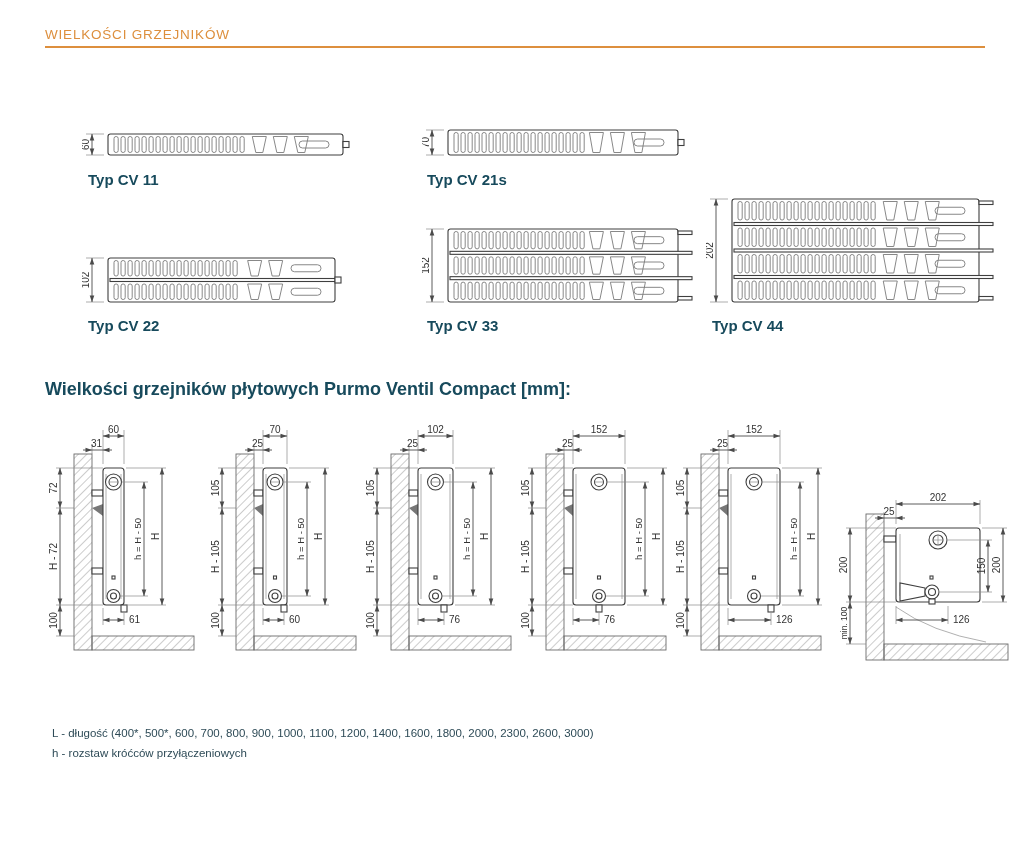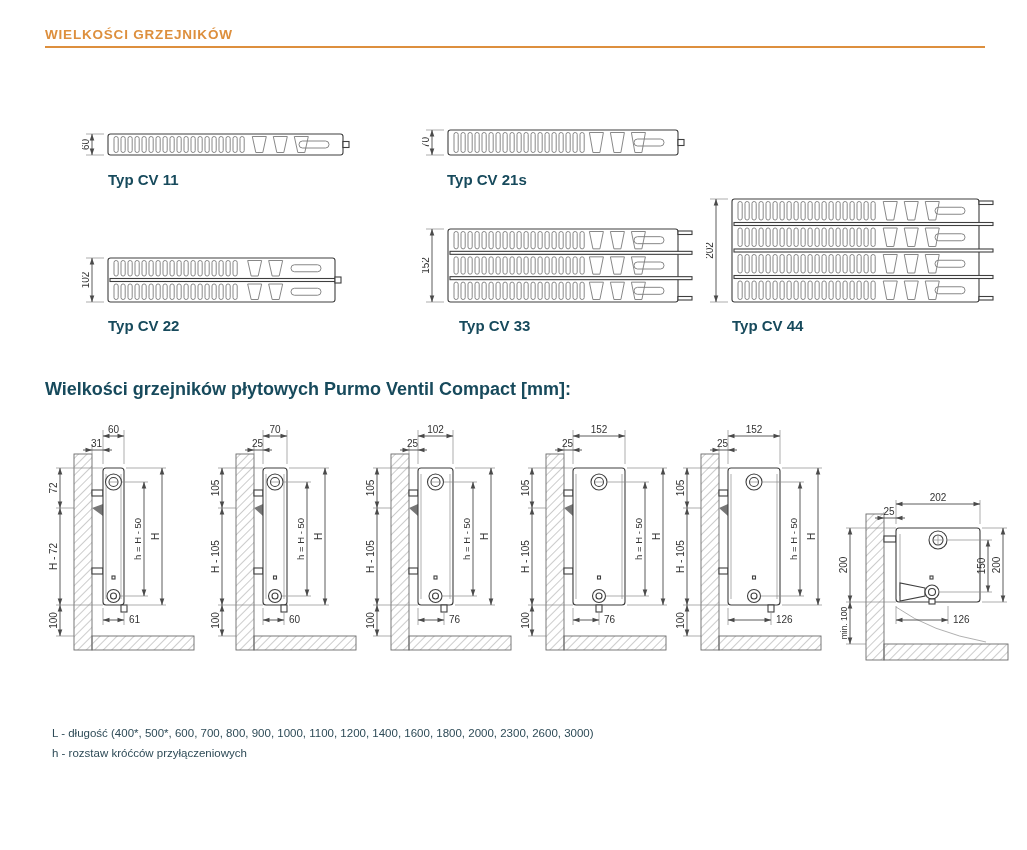--- a/index.html
+++ b/index.html
@@ -2,29 +2,29 @@
 <html><head>
 <meta charset="utf-8">
 <style>
   html,body{margin:0;padding:0;}
   body{
     width:1027px;height:850px;position:relative;background:#ffffff;
     font-family:"Liberation Sans",sans-serif;overflow:hidden;
   }
   .header-title{
     position:absolute;left:45px;top:27px;font-size:13.5px;letter-spacing:0.8px;
-    color:#DD8F3D;font-weight:bold;
+    color:#DD8F3D;font-weight:normal;
   }
   .header-rule{
     position:absolute;left:45px;top:46px;width:940px;height:0;
     border-top:2px solid #DD8F3D;
   }
   .plan-block{position:absolute;}
   .plan-label{
-    position:absolute;font-size:15px;font-weight:bold;color:#174A5C;white-space:nowrap;margin-left:20px;
+    position:absolute;font-size:15px;font-weight:bold;color:#174A5C;white-space:nowrap;
   }
   .section-title{
     position:absolute;left:45px;top:379px;font-size:18px;font-weight:bold;color:#174A5C;
   }
   .side-block{position:absolute;}
   .footnotes{
     position:absolute;left:52px;top:724px;font-size:11.5px;color:#2E4B57;
     line-height:19.5px;white-space:nowrap;
   }
   
@@ -350,21 +350,21 @@
       <path class="fin" d="M198.26,86 l14,0 l-3.5,18.5 l-7,0 Z"></path>
       <path class="fin" d="M219.26,86 l14,0 l-3.5,18.5 l-7,0 Z"></path>
       <rect class="fin" x="229" y="91.75" width="30" height="7" rx="3.5"></rect>
       <rect class="draw" x="273" y="6" width="14" height="3.5"></rect>
       <rect class="draw" x="273" y="101.5" width="14" height="3.5"></rect>
     </svg></div>
 
 <div class="plan-label" style="left:88px;top:171px">Typ CV 11</div>
 <div class="plan-label" style="left:427px;top:171px">Typ CV 21s</div>
 <div class="plan-label" style="left:88px;top:317px">Typ CV 22</div>
-<div class="plan-label" style="left:439px;top:317px">Typ CV 33</div>
+<div class="plan-label" style="left:427px;top:317px">Typ CV 33</div>
 <div class="plan-label" style="left:712px;top:317px">Typ CV 44</div>
 
 <div class="section-title">Wielkości grzejników płytowych Purmo Ventil Compact [mm]:</div>
 
 <div class="side-block" style="left:44px;top:420px"><svg width="160" height="245" viewBox="0 0 160 245">
       <defs>
         <pattern id="h0" width="6" height="6" patternUnits="userSpaceOnUse" patternTransform="rotate(45)">
           <line x1="0" y1="0" x2="0" y2="6" stroke="#9a9a9a" stroke-width="1"></line>
         </pattern>
       </defs>

